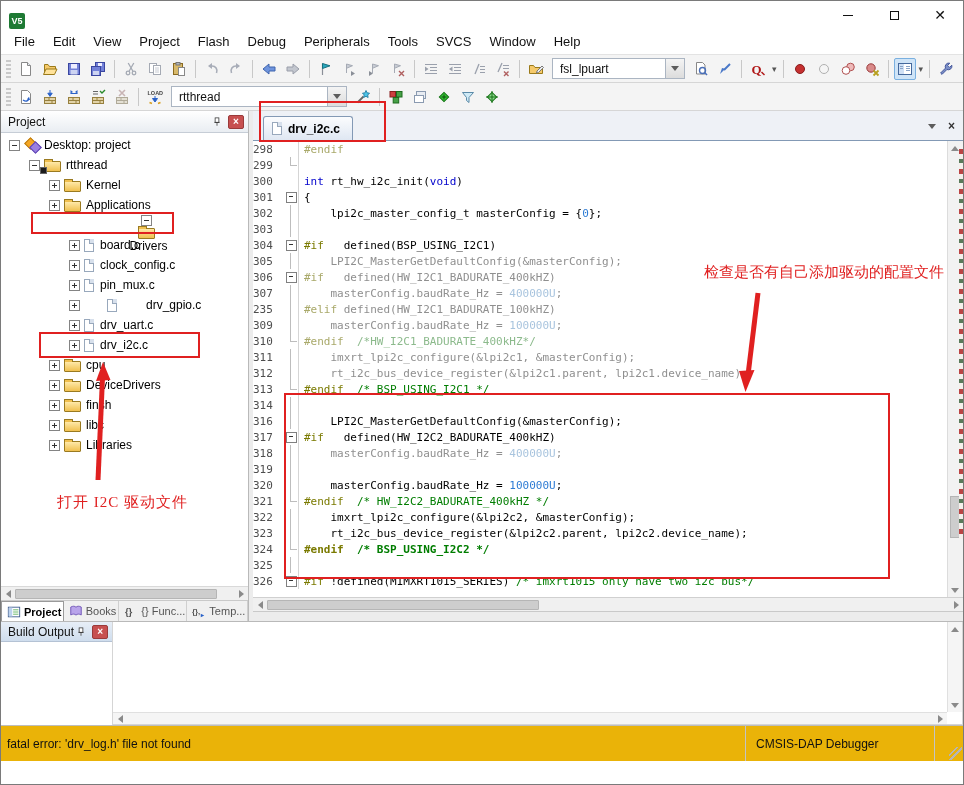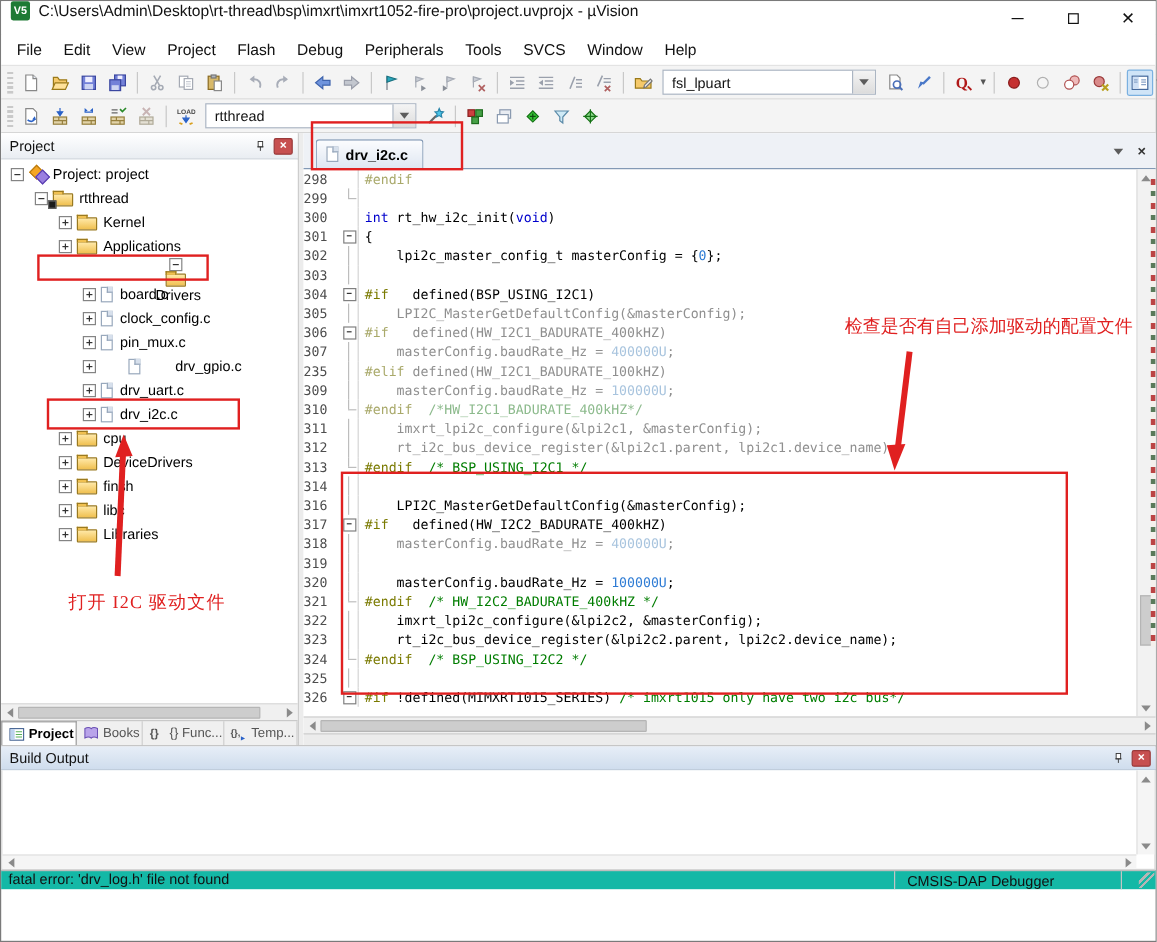--- a/index.html
+++ b/index.html
@@ -1,21 +1,21 @@
 <!DOCTYPE html>
 <html><head>
 <meta charset="utf-8">
 <style>
   *{box-sizing:border-box;margin:0;padding:0}
   html,body{width:964px;height:785px}
   body{font-family:"Liberation Sans","DejaVu Sans",sans-serif;font-size:12px;background:#fff;position:relative;overflow:hidden}
   .window{width:964px;height:785px;border:1px solid #7a7a7a;background:#fff;position:relative;display:flex;flex-direction:column}
 
   
-  .titlebar{height:28px;display:flex;align-items:flex-start;background:#fff;flex:none;padding-left:8px}
+  .titlebar{height:28px;display:flex;align-items:flex-end;background:#fff;flex:none;padding-left:8px}
   .app-ic{width:16px;height:16px;background:#1e7a34;color:#fff;font-size:9px;font-weight:bold;display:flex;align-items:center;justify-content:center;border-radius:2px;margin-right:7px;flex:none}
   .title{font-size:13px;color:#111;white-space:nowrap}
   .win-btns{margin-left:auto;display:flex;height:100%}
   .wbtn{width:46px;height:100%;display:flex;align-items:center;justify-content:center;color:#111}
   .wbtn .mini{width:10px;height:1px;background:#111}
   .wbtn .maxi{width:9px;height:9px;border:1px solid #111}
   .wbtn.close{font-size:14px}
 
   
   .menubar{height:26px;display:flex;align-items:center;background:#fff;border-bottom:1px solid #e3e3e3;flex:none;padding-left:4px}
@@ -25,21 +25,21 @@
   .toolbar{height:28px;display:flex;align-items:center;background:#f4f4f4;border-bottom:1px solid #d6d6d6;flex:none;padding-left:2px}
   .grip{width:5px;height:18px;margin:0 3px;background:repeating-linear-gradient(180deg,#c9c9c9 0 2px,transparent 2px 4px);flex:none}
   .tbi{width:22px;height:22px;display:flex;align-items:center;justify-content:center;margin:0 1px;border:1px solid transparent;border-radius:2px;flex:none}
   .tbi.hl{background:#cfe4f7;border-color:#7ab0e0}
   .tbi svg{display:block}
   .tsep{width:1px;height:18px;background:#c8c8c8;margin:0 4px;flex:none}
   .dd{font-size:9px;color:#555;margin:0 2px;flex:none}
   .combo{display:flex;align-items:center;height:21px;border:1px solid #abb5c2;background:#fff;margin:0 4px;flex:none}
   .combo .val{padding:0 7px;font-size:12px;color:#111;flex:1;white-space:nowrap;overflow:hidden}
   .combo .cbtn{width:19px;height:100%;background:linear-gradient(#f4f4f4,#dcdcdc);border-left:1px solid #abb5c2;display:flex;align-items:center;justify-content:center}
-  .combo.find{width:178px}
+  .combo.find{width:133px}
   .combo.target{width:176px}
   .arr-d{width:0;height:0;border-left:4px solid transparent;border-right:4px solid transparent;border-top:5px solid #5c5c5c}
   .arr-u{width:0;height:0;border-left:4px solid transparent;border-right:4px solid transparent;border-bottom:5px solid #8a8a8a}
   .arr-l{width:0;height:0;border-top:4px solid transparent;border-bottom:4px solid transparent;border-right:5px solid #8a8a8a}
   .arr-r{width:0;height:0;border-top:4px solid transparent;border-bottom:4px solid transparent;border-left:5px solid #8a8a8a}
 
   
   .main{display:flex;height:510px;flex:none}
   .leftpanel{width:248px;flex:none;display:flex;flex-direction:column;border-right:1px solid #b9b9b9;background:#fff}
   .panel-hdr{height:22px;flex:none;display:flex;align-items:center;padding:0 4px 0 7px;background:linear-gradient(#ffffff,#e9edf2);border-bottom:1px solid #c6cdd6;font-size:12px;color:#111}
@@ -91,48 +91,47 @@
   .s-pl{color:#000}.s-di{color:#8f8f8f}.s-pp{color:#7a7a00}.s-pd{color:#a9a96a}
   .s-kw{color:#0000cc}.s-nu{color:#2d7bd4}.s-nd{color:#a8c4de}.s-cm{color:#007d00}.s-cd{color:#8cba8c}
   .vsb{width:16px;flex:none;background:#f2f2f2;border-left:1px solid #dcdcdc;position:relative}
   .vsb .sbtn{position:absolute;left:0}
   .vsb .vthumb{position:absolute;left:2px;width:12px;background:#cdcdcd;border:1px solid #b5b5b5}
   .markers{position:absolute;right:0;top:8px;width:4px;height:390px;background:repeating-linear-gradient(180deg,#bb4444 0 5px,#f4f0ec 5px 10px,#5a7a5a 10px 14px,#f4f0ec 14px 20px)}
   .hscroll.ed{border-top:1px solid #d0d0d0}
   .ed-gap{height:10px;flex:none;background:#ececec;border-top:1px solid #c9c9c9}
 
   
-  .buildout{height:104px;flex:none;display:flex;flex-direction:column;border-top:1px solid #b9b9b9}
+  .buildout{height:104px;flex:none;display:flex;flex-direction:row;border-top:1px solid #b9b9b9}
   .bo-hdr{height:20px;flex:none;display:flex;align-items:center;padding:0 4px 0 7px;background:linear-gradient(#e7eef7,#cfdded);border-bottom:1px solid #b4c2d4;font-size:12px;color:#111}
   .bo-body{flex:1;background:#fff;position:relative;border:1px solid #d5d5d5;border-top:none}
   .bo-vsb{position:absolute;right:0;top:0;bottom:12px;width:15px;background:#f5f5f5;border-left:1px solid #e0e0e0}
   .bo-vsb .sbtn{position:absolute;left:0}
   .bo-hsb{position:absolute;left:0;right:15px;bottom:0;height:12px;background:#f5f5f5;border-top:1px solid #e0e0e0;display:flex;justify-content:space-between;align-items:center}
 
   
-  .statusbar{height:16px;flex:none;display:flex;background:#14b8a6;border-top:1px solid #bdbdbd;font-size:12px;color:#111;position:relative}
+  .statusbar{height:36px;flex:none;display:flex;align-items:center;background:#eab308;border-top:1px solid #bdbdbd;font-size:12px;color:#111;position:relative}
   .sb-left{padding-left:6px;flex:1}
   .sb-right{width:190px;border-left:1px solid #c4c4c4;border-right:1px solid #c4c4c4;padding-left:10px;height:100%;display:flex;align-items:center}
   .sb-pad{width:28px;height:100%}
   .sb-grip{position:absolute;right:1px;bottom:1px;width:13px;height:13px;background:linear-gradient(135deg,transparent 0 5px,#b5b5b5 5px 7px,transparent 7px 9px,#b5b5b5 9px 11px,transparent 11px)}
 
   
   .overlay{position:absolute;inset:0;pointer-events:none;z-index:50}
   .red-box{position:absolute;border:2px solid #e02020}
   .cn-text{position:absolute;color:#e02020;font-size:15px;letter-spacing:1px;white-space:nowrap;font-family:Liberation Serif, serif}
   .overlay svg{position:absolute;inset:0;width:100%;height:100%}
 </style>
 </head>
 <body>
 
 <div class="window">
 
   <div class="titlebar">
     <span class="app-ic">V5</span>
-    <span class="title">C:\Users\Admin\Desktop\rt-thread\bsp\imxrt\imxrt1052-fire-pro\project.uvprojx - µVision</span>
     <span class="win-btns">
       <span class="wbtn">
           <span class="mini"></span>
         </span>
       <span class="wbtn">
           <span class="maxi"></span>
         </span>
       <span class="wbtn close">✕</span>
     </span>
   </div>
@@ -457,21 +456,21 @@
                 <path d="M8 8.5V13M4.5 8.5h7" stroke="#333" fill="none"></path>
               </svg>
           </span>
           <span class="xbtn">×</span>
         </span>
       </div>
       <div class="tree" id="tree">
           <div class="trow" style="padding-left: 8px;">
             <span class="exp"></span>
             <span class="ic-target"></span>
-            <span>Project: project</span>
+            <span>Desktop: project</span>
           </div>
           <div class="trow" style="padding-left: 28px;">
             <span class="exp"></span>
             <span class="ic-wrap">
               <span class="fold-ic"></span>
               <span class="badge"></span>
             </span>
             <span>rtthread</span>
           </div>
           <div class="trow" style="padding-left: 48px;">
@@ -618,21 +617,21 @@
             <div class="cl"><span class="ln">313</span><span class="fd e"></span><span class="src" style="white-space: pre;"><span class="s-pp">#endif</span><span class="s-pl">  </span><span class="s-cm">/* BSP_USING_I2C1 */</span></span></div>
             <div class="cl"><span class="ln">314</span><span class="fd l"></span><span class="src" style="white-space: pre;"></span></div>
             <div class="cl"><span class="ln">316</span><span class="fd l"></span><span class="src" style="white-space: pre;"><span class="s-pl">    LPI2C_MasterGetDefaultConfig(&amp;masterConfig);</span></span></div>
             <div class="cl"><span class="ln">317</span><span class="fd m"></span><span class="src" style="white-space: pre;"><span class="s-pp">#if</span><span class="s-pl">   defined(HW_I2C2_BADURATE_400kHZ)</span></span></div>
             <div class="cl"><span class="ln">318</span><span class="fd l"></span><span class="src" style="white-space: pre;"><span class="s-di">    masterConfig.baudRate_Hz = </span><span class="s-nd">400000U</span><span class="s-di">;</span></span></div>
             <div class="cl"><span class="ln">319</span><span class="fd l"></span></div>
             <div class="cl"><span class="ln">320</span><span class="fd l"></span><span class="src" style="white-space: pre;"><span class="s-pl">    masterConfig.baudRate_Hz = </span><span class="s-nu">100000U</span><span class="s-pl">;</span></span></div>
             <div class="cl"><span class="ln">321</span><span class="fd e"></span><span class="src" style="white-space: pre;"><span class="s-pp">#endif</span><span class="s-pl">  </span><span class="s-cm">/* HW_I2C2_BADURATE_400kHZ */</span></span></div>
             <div class="cl"><span class="ln">322</span><span class="fd l"></span><span class="src" style="white-space: pre;"><span class="s-pl">    imxrt_lpi2c_configure(&amp;lpi2c2, &amp;masterConfig);</span></span></div>
             <div class="cl"><span class="ln">323</span><span class="fd l"></span><span class="src" style="white-space: pre;"><span class="s-pl">    rt_i2c_bus_device_register(&amp;lpi2c2.parent, lpi2c2.device_name);</span></span></div>
-            <div class="cl"><span class="ln">324</span><span class="fd e"></span><span class="src" style="white-space: pre;"><span class="s-pp">#endif</span><span class="s-pl">  </span><span class="s-cm">/* BSP_USING_I2C2 */</span></span></div>
+            <div class="cl"><span class="ln">324</span><span class="fd e"></span><span class="src" style="white-space: pre; font-weight: bold;"><span class="s-pp">#endif</span><span class="s-pl">  </span><span class="s-cm">/* BSP_USING_I2C2 */</span></span></div>
             <div class="cl"><span class="ln">325</span><span class="fd l"></span><span class="src" style="white-space: pre;"></span></div>
             <div class="cl"><span class="ln">326</span><span class="fd m"></span><span class="src" style="white-space: pre;"><span class="s-pp">#if</span><span class="s-pl"> !defined(MIMXRT1015_SERIES) </span><span class="s-cm">/* imxrt1015 only have two i2c bus*/</span></span></div>
           </div>
         <div class="vsb">
           <span class="sbtn" style="top:0">
               <span class="arr-u"></span>
             </span>
           <span class="vthumb" style="top:355px;height:42px"></span>
           <span class="sbtn" style="bottom:0">
               <span class="arr-d" style="border-top-color:#8a8a8a"></span>

